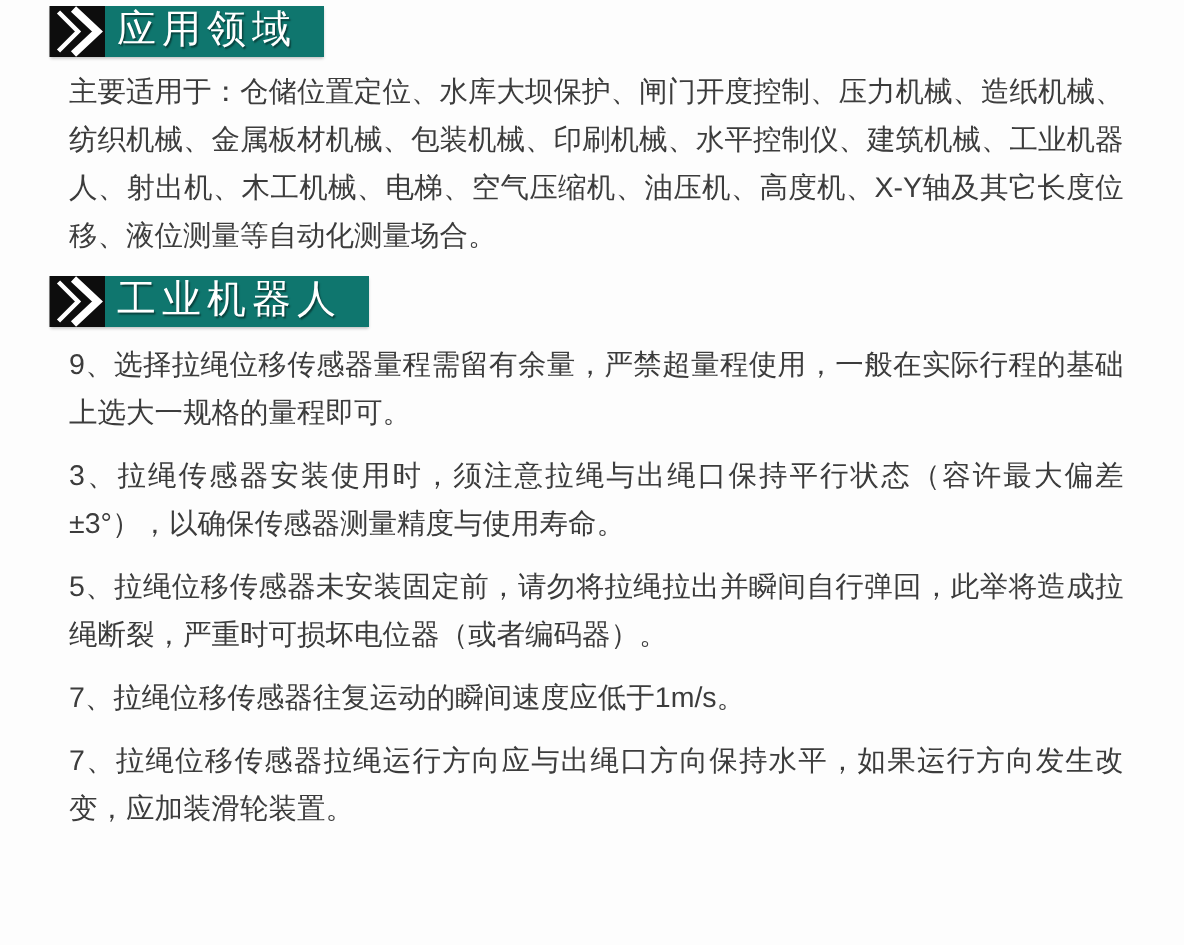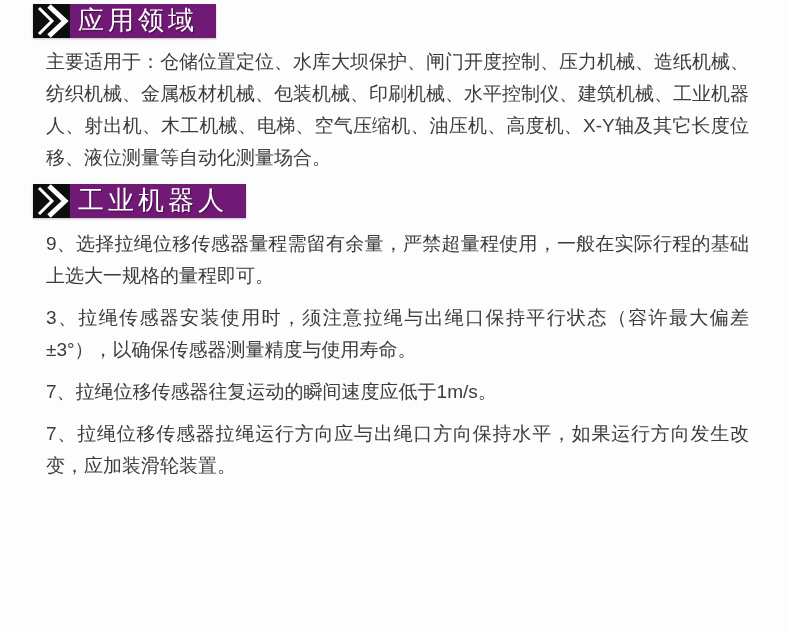--- a/index.html
+++ b/index.html
@@ -29,27 +29,27 @@
     background: #0d0d0d;
     display: flex;
     align-items: center;
     justify-content: center;
     flex: 0 0 auto;
   }
   .chevron-box svg {
     display: block;
   }
   .header-bar {
-    background: #701a75;
+    background: #0f766e;
     color: #ffffff;
     font-size: 26px;
     line-height: 34px;
     padding: 0 18px 0 8px;
     letter-spacing: 4px;
-    font-family: Liberation Serif, serif;
+    font-family: Liberation Mono, monospace;
     text-shadow: 1px 1px 1px rgba(0,0,0,0.45);
     white-space: nowrap;
   }
   .para {
     font-size: 19px;
     line-height: 32px;
     color: #3c3c3c;
     text-align: justify;
     text-justify: inter-ideograph;
     margin: 10px;
@@ -89,17 +89,18 @@
         <polyline points="5,4 18,17 5,30" stroke="#ffffff" stroke-width="3" fill="none"></polyline>
         <polyline points="15,2 31,17 15,32" stroke="#ffffff" stroke-width="5" fill="none"></polyline>
       </svg>
     </div>
     <div class="header-bar">工业机器人</div>
   </div>
 
   <div class="items">
     <p class="para">9、选择拉绳位移传感器量程需留有余量，严禁超量程使用，一般在实际行程的基础上选大一规格的量程即可。</p>
     <p class="para">3、拉绳传感器安装使用时，须注意拉绳与出绳口保持平行状态（容许最大偏差±3°），以确保传感器测量精度与使用寿命。</p>
+    <p class="para">5、拉绳位移传感器未安装固定前，请勿将拉绳拉出并瞬间自行弹回，此举将造成拉绳断裂，严重时可损坏电位器（或者编码器）。</p>
     <p class="para">7、拉绳位移传感器往复运动的瞬间速度应低于1m/s。</p>
     <p class="para">7、拉绳位移传感器拉绳运行方向应与出绳口方向保持水平，如果运行方向发生改变，应加装滑轮装置。</p>
   </div>
 
 </div>
 
 </body></html>

